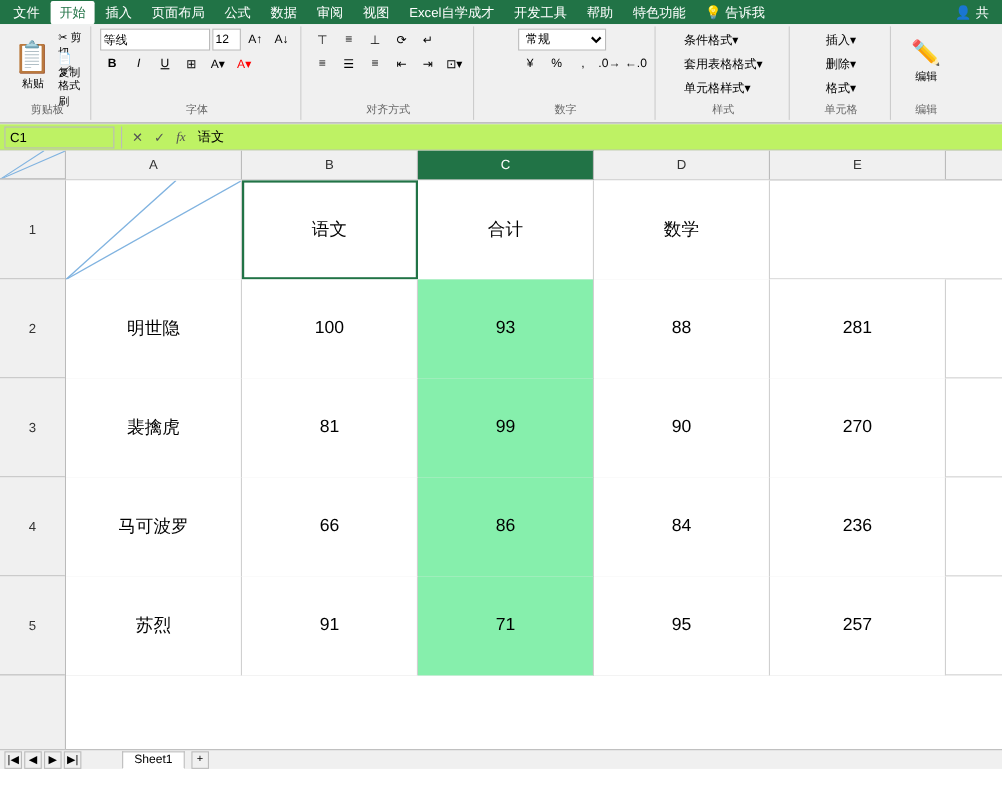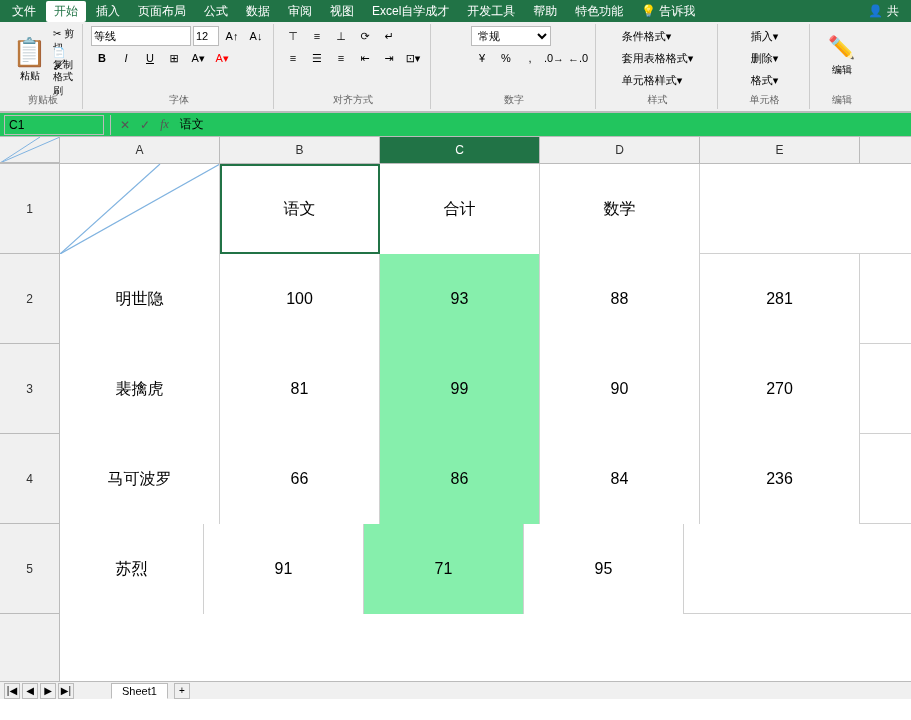--- a/index.html
+++ b/index.html
@@ -124,21 +124,21 @@
       background: white;
       padding: 0 2px;
     }
 
     
     .formula-bar {
       display: flex;
       align-items: center;
       height: 24px;
       border-bottom: 1px solid #bbb;
-      background: #22c55e;
+      background: #bef264;
       padding: 0 4px;
       gap: 4px;
     }
     .name-box {
       width: 100px;
       height: 20px;
       border: 1px solid #bbb;
       font-size: 12px;
       padding: 0 4px;
       display: flex;
@@ -531,24 +531,25 @@
 
       <div class="grid-row" style="height:90px;">
         <div class="grid-cell" style="width:160px; height:90px;">马可波罗</div>
         <div class="grid-cell" style="width:160px; height:90px;">66</div>
         <div class="grid-cell selected-col" style="width:160px; height:90px;">86</div>
         <div class="grid-cell" style="width:160px; height:90px;">84</div>
         <div class="grid-cell" style="width:160px; height:90px;">236</div>
       </div>
 
       <div class="grid-row" style="height:90px;">
-        <div class="grid-cell" style="width:144px; height:90px;">苏烈</div>
+        <div class="grid-cell" style="width:160px; height:90px;">苏烈</div>
         <div class="grid-cell" style="width:160px; height:90px;">91</div>
         <div class="grid-cell selected-col" style="width:160px; height:90px;">71</div>
         <div class="grid-cell" style="width:160px; height:90px;">95</div>
+        <div class="grid-cell" style="width:160px; height:90px;">257</div>
       </div>
     </div>
   </div>
 </div>
 
 <div class="sheet-tabs">
   <div class="sheet-nav">
     <div class="sheet-nav-btn">|◀</div>
     <div class="sheet-nav-btn">◀</div>
     <div class="sheet-nav-btn">▶</div>

